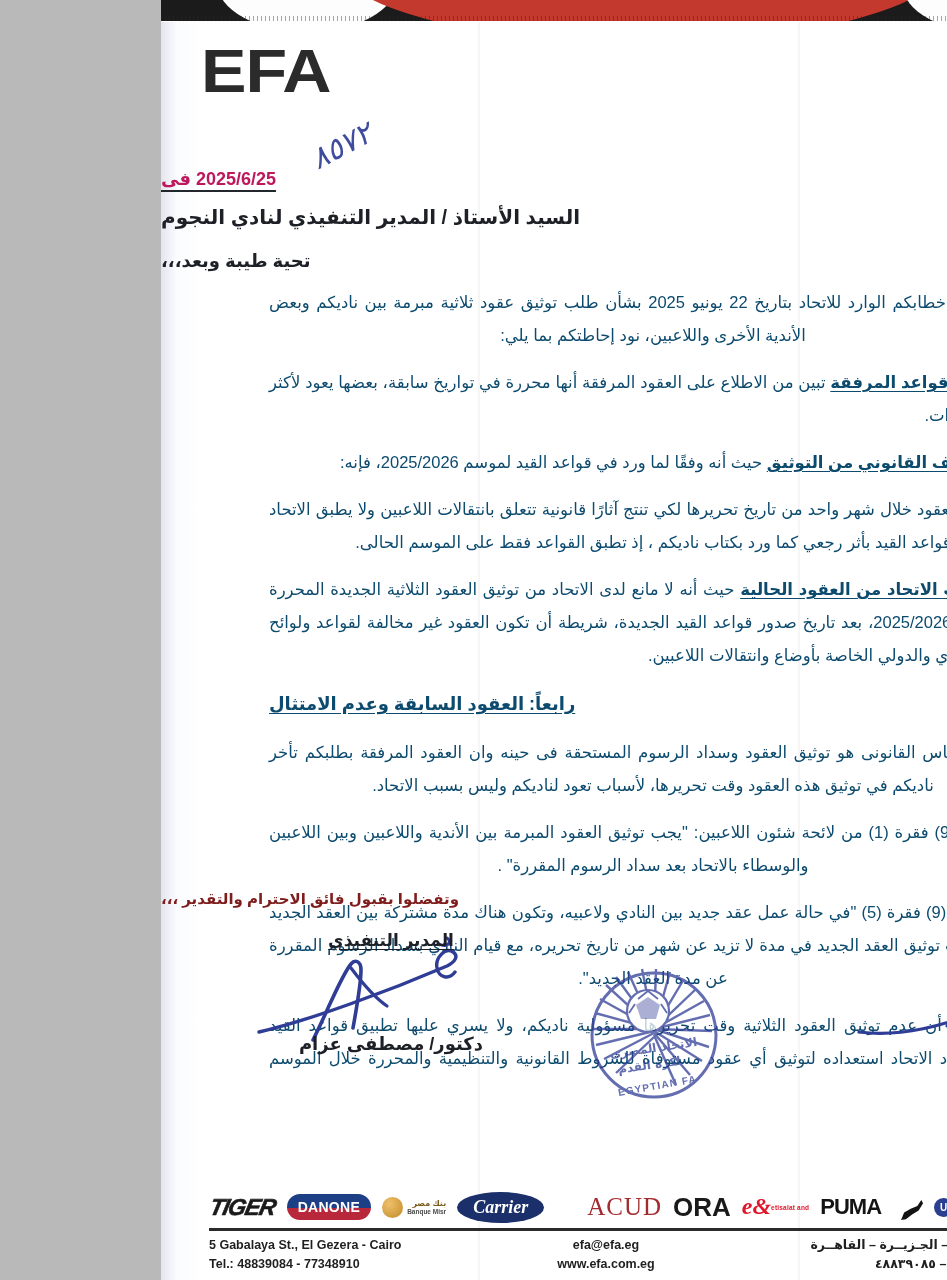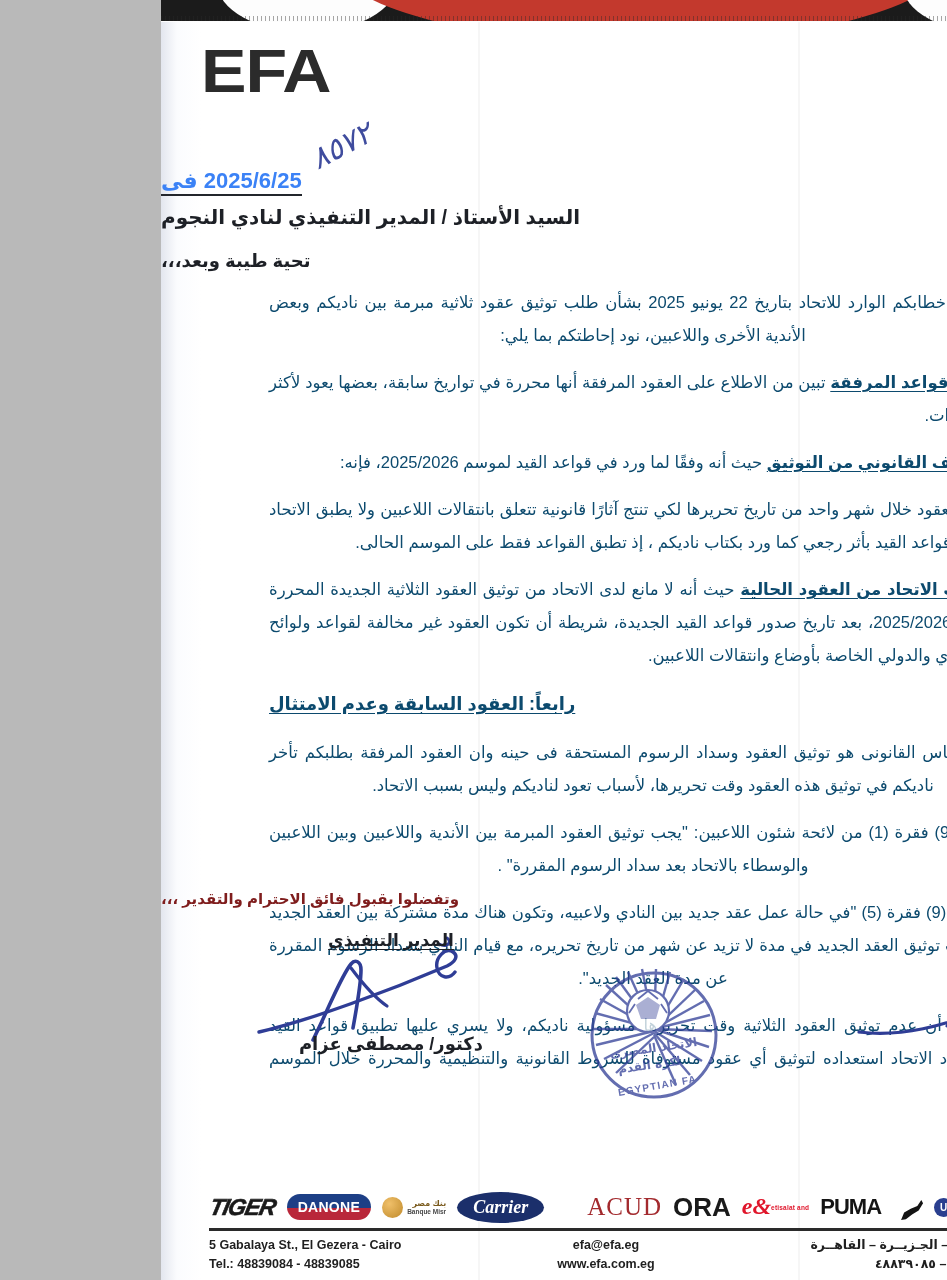--- a/index.html
+++ b/index.html
@@ -135,22 +135,22 @@
     position: absolute;
     top: 168px;
     left: 0;
     width: 907px;
     text-align: left;
     direction: rtl;
   }
   .dateline span {
     font-family: "Liberation Sans", "DejaVu Sans", sans-serif;
     font-weight: 700;
-    font-size: 22px;
-    color: #3b82f6;
+    font-size: 18px;
+    color: #be185d;
     border-bottom: 2px solid #23262c;
     padding-bottom: 1px;
   }
 
   
   .addressee {
     position: absolute;
     top: 205px;
     left: 0;
     width: 895px;
@@ -588,21 +588,21 @@
       <span class="ar">للرياضة</span>
       <span class="disc">U</span>
     </div>
   </div>
 
   <div class="footrule"></div>
 
   <div class="footer">
     <div class="foot-col en">
       <div>5 Gabalaya St., El Gezera - Cairo</div>
-      <div>Tel.: 48839084 - 48839085</div>
+      <div>Tel.: 48839084 - 77348910</div>
     </div>
     <div class="foot-col web">
       <div>efa@efa.eg</div>
       <div>www.efa.com.eg</div>
     </div>
     <div class="foot-col ar">
       <div>٥ شــارع الجبــلاية – الجـزيــرة – القاهــرة</div>
       <div>تليفون: ٤٨٨٣٩٠٨٤ – ٤٨٨٣٩٠٨٥</div>
     </div>
   </div>

